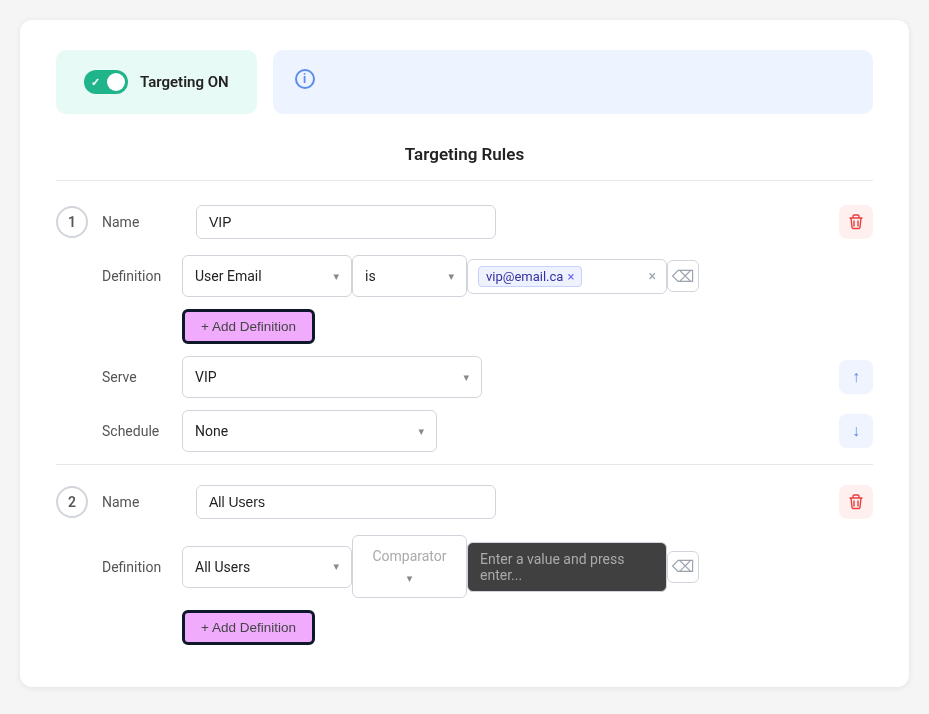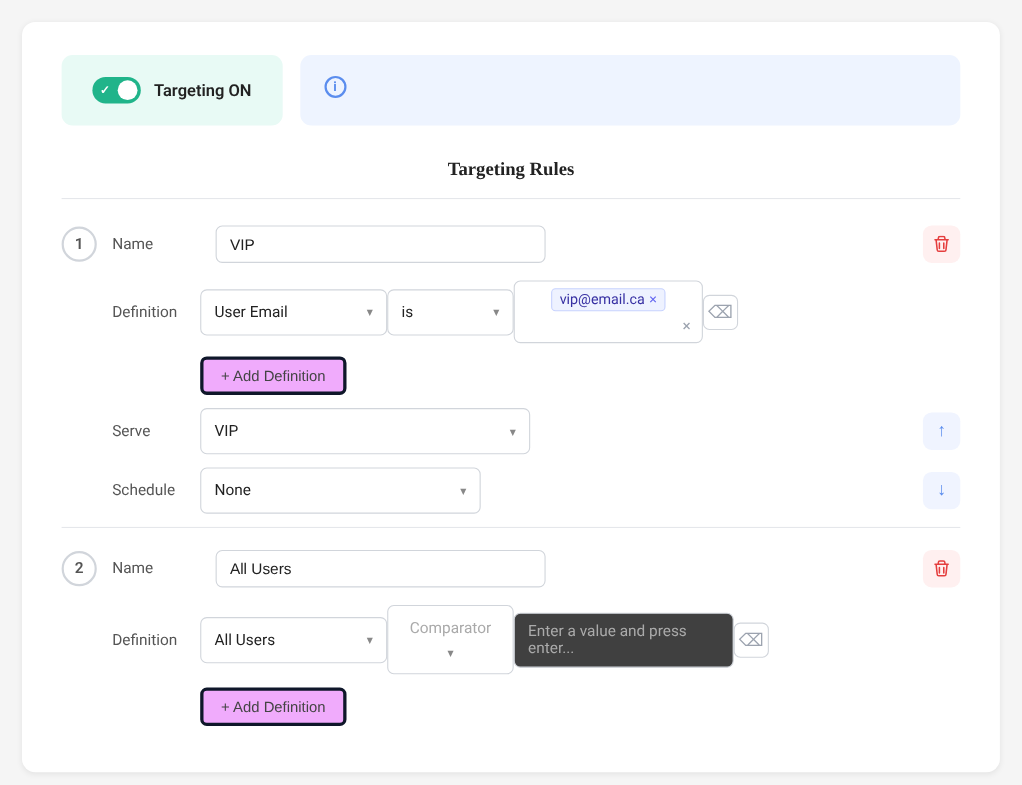--- a/index.html
+++ b/index.html
@@ -98,21 +98,20 @@
     }
     
     .section-title {
       text-align: center;
       font-size: 17px;
       font-weight: 600;
       color: #222;
       margin-bottom: 24px;
       padding-bottom: 16px;
       border-bottom: 1px solid #e5e7eb;
-      font-family: Liberation Serif, serif;
     }
     .rule-block {
       margin-bottom: 8px;
     }
     .rule-block + .rule-block {
       padding-top: 20px;
       border-top: 1px solid #e5e7eb;
     }
     .rule-row {
       display: flex;
@@ -204,23 +203,22 @@
       color: #888;
     }
     .tag-input {
       border: 1px solid #d1d5db;
       border-radius: 6px;
       padding: 6px 10px;
       font-size: 14px;
       display: flex;
       align-items: center;
       gap: 6px;
-      width: 172px;
+      width: 200px;
       background: #fff;
-      flex-direction: column;
     }
     .tag {
       background: #eef2ff;
       border: 1px solid #c7d2fe;
       border-radius: 4px;
       padding: 2px 7px;
       font-size: 13px;
       color: #3730a3;
       display: flex;
       align-items: center;

